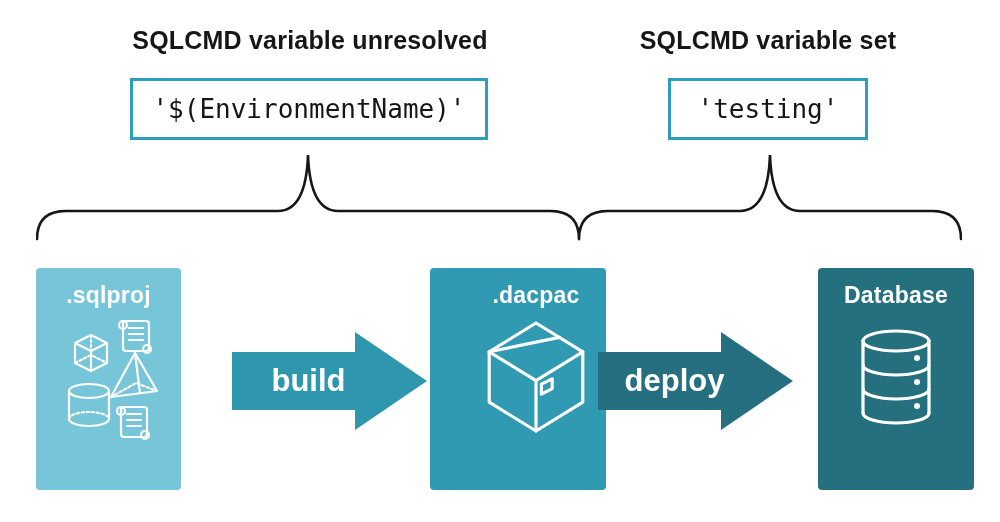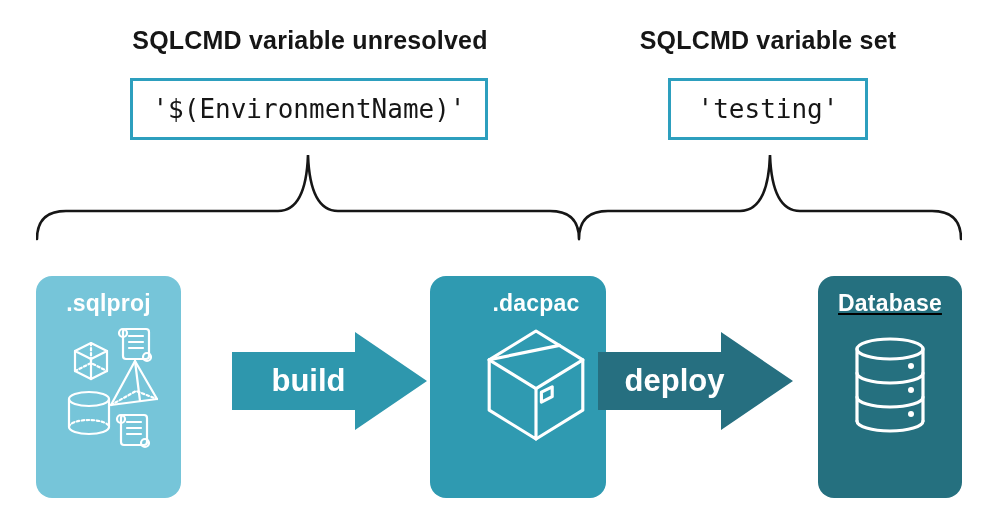--- a/index.html
+++ b/index.html
@@ -24,26 +24,26 @@
     font-family:"DejaVu Sans Mono","Liberation Mono",monospace;
     font-size:26px;color:#161616;white-space:pre;
   }
   .brace{position:absolute;top:149px;height:92px;}
   #brace-left{left:36px;width:544px;}
   #brace-right{left:578px;width:384px;}
   .brace svg{display:block;width:100%;height:100%;}
   .brace path{fill:none;stroke:var(--ink);stroke-width:2.6;stroke-linecap:round;}
 
   .stage-card{
-    position:absolute;top:276px;height:222px;border-radius:16px;
+    position:absolute;top:268px;height:222px;border-radius:4px;
     display:flex;flex-direction:column;align-items:center;
   }
   #card-sqlproj{left:36px;width:145px;background:var(--card-light);}
   #card-dacpac{left:430px;width:140px;background:var(--card-mid);padding-left:36px;}
-  #card-database{left:818px;width:144px;background:var(--card-dark);text-decoration:underline;}
+  #card-database{left:818px;width:156px;background:var(--card-dark);}
   .stage-label{
     margin-top:14px;font-size:23px;font-weight:bold;color:#ffffff;letter-spacing:.2px;
   }
   .stage-icon{margin-top:6px;}
   .stage-icon svg{display:block;}
   .iconstroke{fill:none;stroke:#ffffff;stroke-linecap:round;stroke-linejoin:round;}
 
   .flow-arrow{position:absolute;top:332px;width:195px;height:98px;}
   #arrow-build{left:208px;margin-left:24px;}
   #arrow-deploy{left:598px;}

